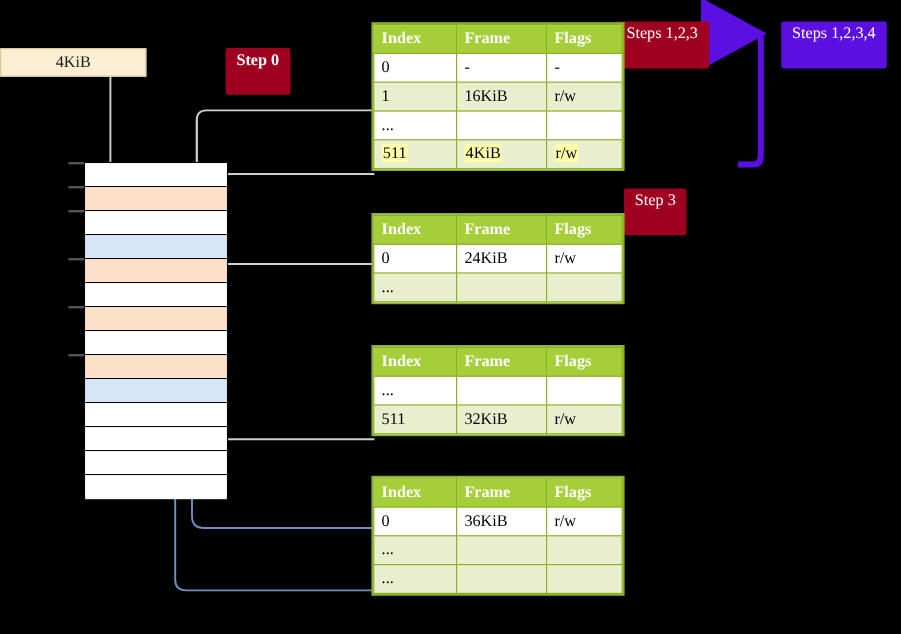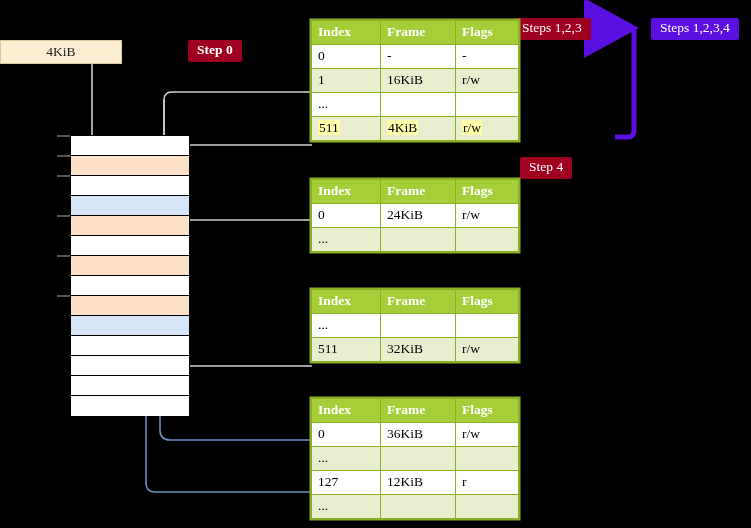--- a/index.html
+++ b/index.html
@@ -9,21 +9,21 @@
     color:#000;
   }
   .stage{position:absolute;inset:0;}
 
   
   .badge{
     position:absolute;
     font-family:"Liberation Serif", serif;
     font-size:13.5px;
     color:#ffffff;
-    padding:2px 8px 3px 8px;
+    padding:2px 8px 20px 8px;
     white-space:nowrap;
     line-height:1.1;
     border-radius:1px;
   }
   .badge.red{background:#a00020;box-shadow:0 0 0 1px #a00020;}
   .badge.purple{background:#5b0fe0;box-shadow:0 0 0 1px #5b0fe0;}
 
   
   .kib-box{
     position:absolute;
@@ -150,21 +150,21 @@
   <div class="kib-box" style="left:0px;top:40px;width:120px;height:22px;">
     <span>4KiB</span>
   </div>
 
   <div class="badge red" style="left:189px;top:41px;font-weight:bold;">Step 0</div>
 
   <div class="badge red" style="left:514px;top:19px;">Steps 1,2,3</div>
 
   <div class="badge purple" style="left:652px;top:19px;text-align:center;">Steps 1,2,3,4</div>
 
-  <div class="badge red" style="left:521px;top:158px;">Step 4</div>
+  <div class="badge red" style="left:521px;top:158px;">Step 3</div>
 
   <div class="mem-grid" id="memgrid" style="left:70px;top:135px;width:120px;height:280px;">
       <div class="mem-row white" style="height: 20px;"></div>
       <div class="mem-row peach" style="height: 20px;"></div>
       <div class="mem-row white" style="height: 20px;"></div>
       <div class="mem-row blue" style="height: 20px;"></div>
       <div class="mem-row peach" style="height: 20px;"></div>
       <div class="mem-row white" style="height: 20px;"></div>
       <div class="mem-row peach" style="height: 20px;"></div>
       <div class="mem-row white" style="height: 20px;"></div>
@@ -271,25 +271,20 @@
           <tr class="plain">
             <td class="i">0</td>
             <td class="f">36KiB</td>
             <td class="g">r/w</td>
           </tr>
           <tr class="alt">
             <td class="i">...</td>
             <td class="f"></td>
             <td class="g"></td>
           </tr>
-          <tr class="plain">
-            <td class="i">127</td>
-            <td class="f">12KiB</td>
-            <td class="g">r</td>
-          </tr>
           <tr class="alt">
             <td class="i">...</td>
             <td class="f"></td>
             <td class="g"></td>
           </tr>
         </tbody>
       </table>
     </div>
 
 </div>

